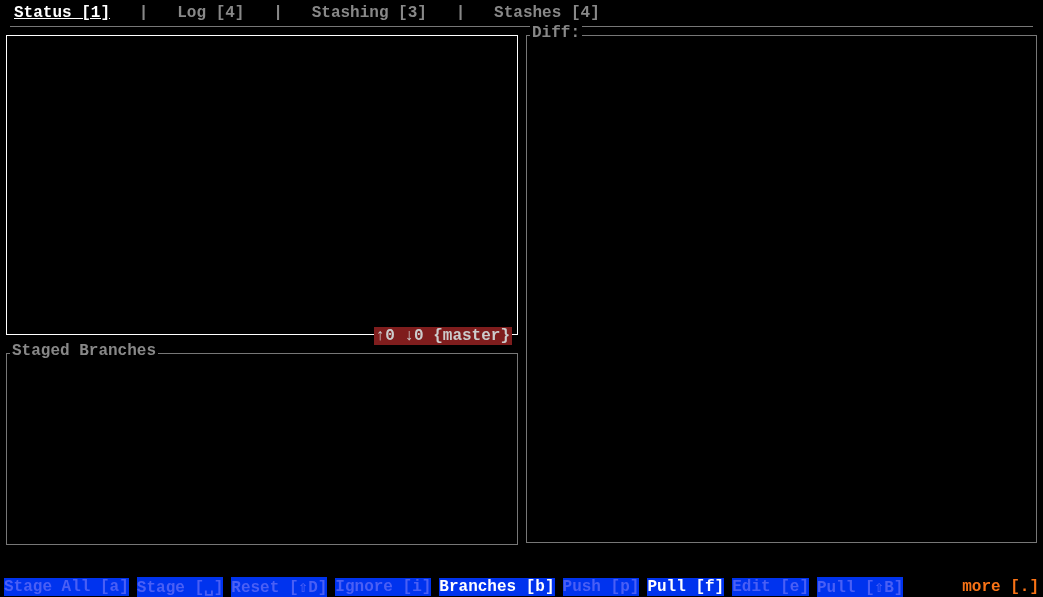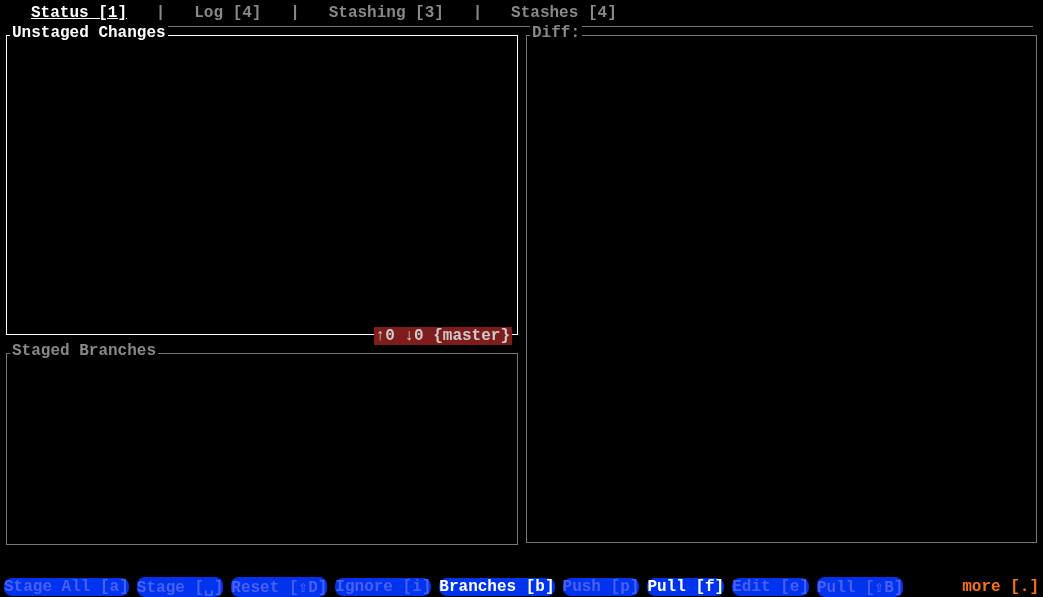--- a/index.html
+++ b/index.html
@@ -7,21 +7,21 @@
     background: #000;
     color: #aaa;
     font-family: "Courier New", monospace;
     font-size: 16px;
     width: 1043px;
     height: 597px;
     overflow: hidden;
     position: relative;
   }
   .tabs {
-    padding: 4px 14px 2px 31px;
+    padding: 4px 14px 2px 14px;
     display: flex;
     align-items: center;
     gap: 0;
     font-weight: bold;
   }
   .tab {
     color: #888;
     white-space: pre;
   }
   .tab.active {
@@ -98,21 +98,20 @@
     right: 0;
     height: 20px;
     display: flex;
     align-items: center;
     padding: 0 4px;
     gap: 8px;
     font-weight: bold;
   }
   .cmd {
     white-space: pre;
-    border-radius: 8px;
   }
   .cmd.bg-blue-bright {
     background: #0033ee;
     color: #fff;
     text-align: center;
   }
   .cmd.bg-blue-dim {
     background: #0033ee;
     color: #495ff5;
   }
@@ -132,21 +131,20 @@
   <span class="sep">   |   </span>
   <span class="tab">Stashing [3]</span>
   <span class="sep">   |   </span>
   <span class="tab">Stashes [4]</span>
 </div>
 <div class="hr"></div>
 
 <div class="main">
   <div class="left">
     <div class="panel panel-unstaged">
-      <div class="panel-title">Unstaged Changes</div>
       <div class="panel-border"></div>
       <div class="branch-status">↑0 ↓0 {master}</div>
     </div>
     <div class="panel panel-staged">
       <div class="panel-title">Staged Branches</div>
       <div class="panel-border"></div>
     </div>
   </div>
   <div class="right">
     <div class="panel panel-diff">

